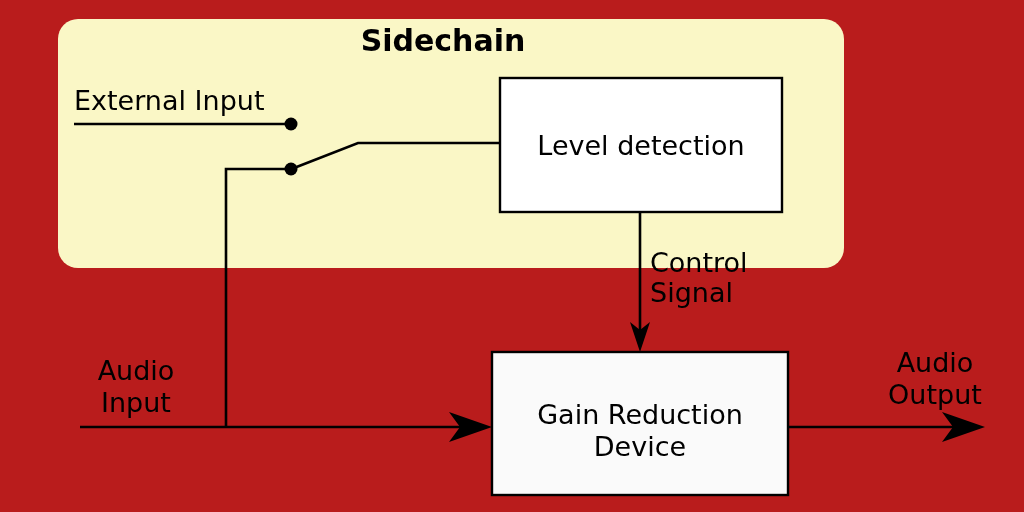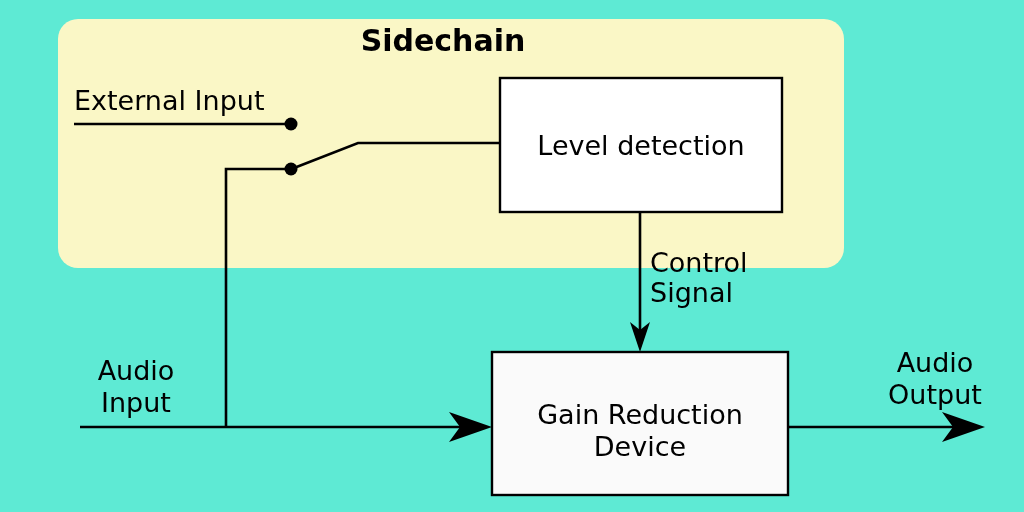--- a/index.html
+++ b/index.html
@@ -10,21 +10,21 @@
   body {
     width: 1024px;
     height: 512px;
     overflow: hidden;
     font-family: "DejaVu Sans", sans-serif;
   }
   #diagram-root {
     position: relative;
     width: 1024px;
     height: 512px;
-    background: #5eead4;
+    background: #b91c1c;
   }
   svg#diagram-svg {
     position: absolute;
     left: 0;
     top: 0;
     width: 1024px;
     height: 512px;
     display: block;
   }
   .dgm-text {

